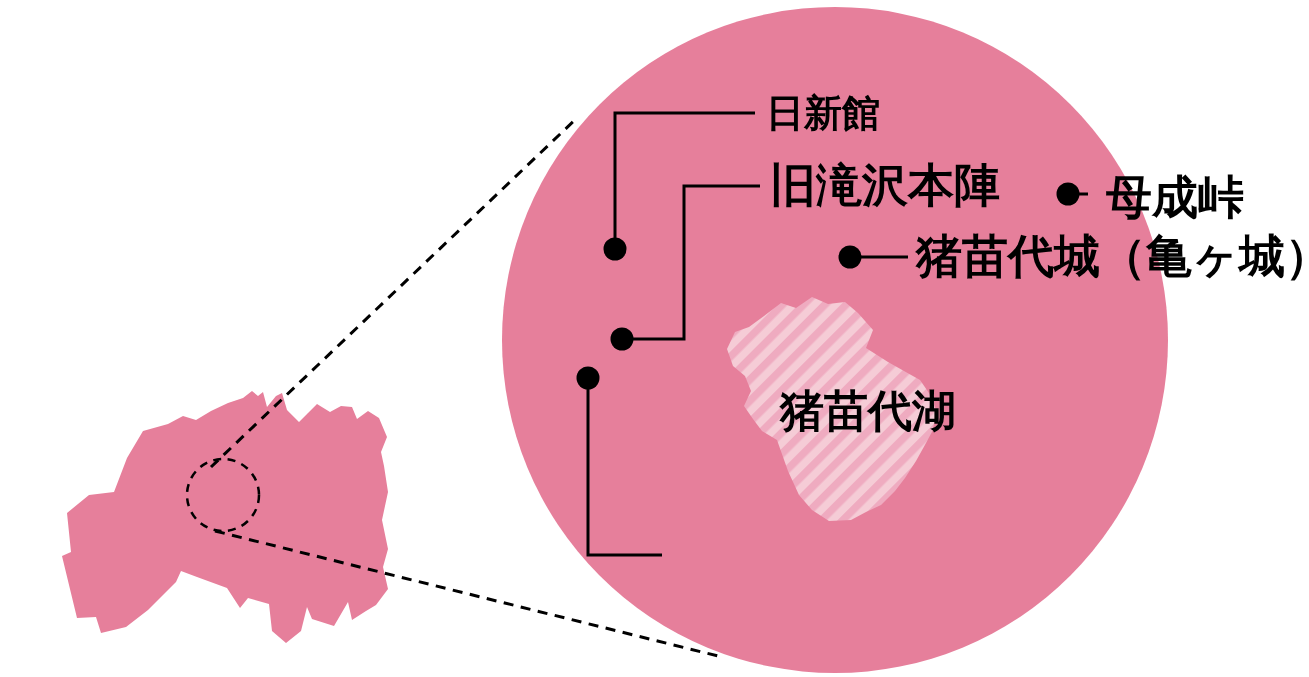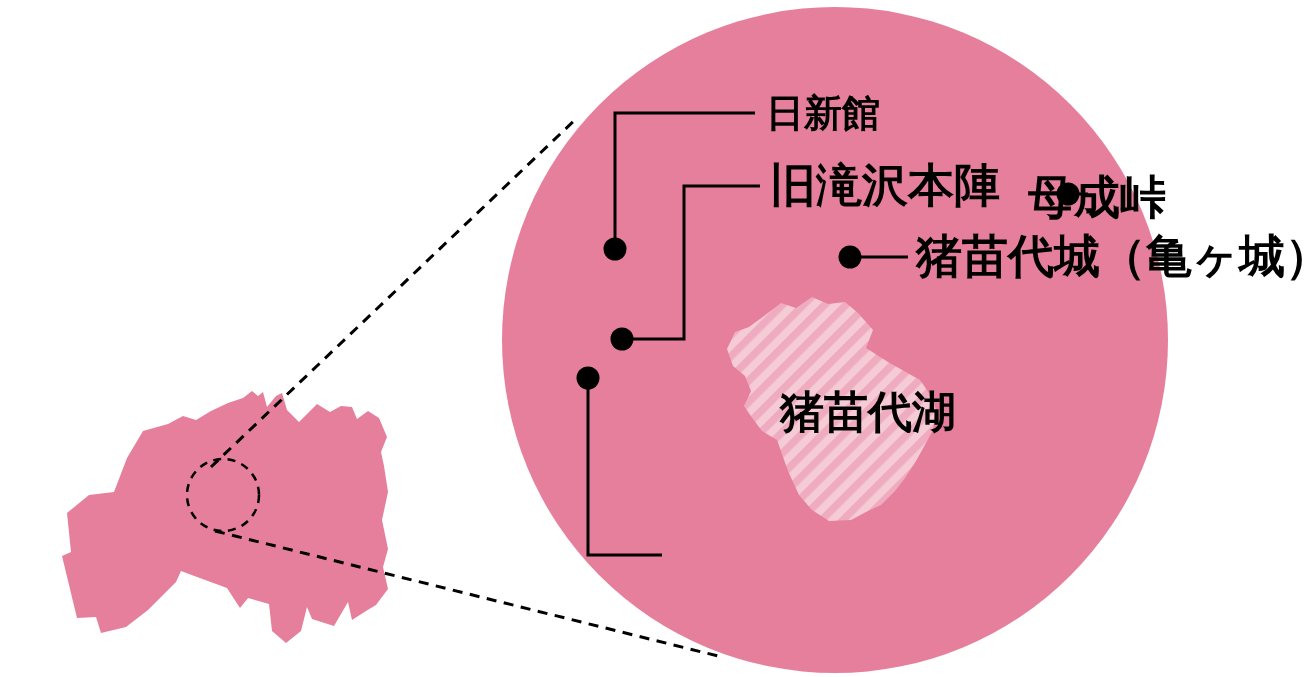--- a/index.html
+++ b/index.html
@@ -68,20 +68,20 @@
     <circle cx="622" cy="339" r="11.5" fill="var(--ink)"></circle>
     <circle cx="1068" cy="194" r="11.5" fill="var(--ink)"></circle>
     <circle cx="850" cy="257" r="11.5" fill="var(--ink)"></circle>
     <circle cx="588" cy="378" r="11.5" fill="var(--ink)"></circle>
   </svg>
 
   <div class="map-label lg" style="left:766px;top:114px;">日新館</div>
 
   <div class="map-label" style="left:770px;top:186px;">旧滝沢本陣</div>
 
-  <div class="map-label" style="left:1028px;top:198px;text-align:center;">母成峠</div>
+  <div class="map-label" style="left:1106px;top:198px;text-align:center;">母成峠</div>
 
   <div class="map-label" style="left:916px;top:257px;">猪苗代城（亀ヶ城）</div>
 
-  <div class="map-label" style="left:780px;top:413px;font-size:44px;">猪苗代湖</div>
+  <div class="map-label" style="left:780px;top:413px;font-size:44px;font-family:Liberation Serif, serif;">猪苗代湖</div>
 
 
 </div>
 
 </body></html>

